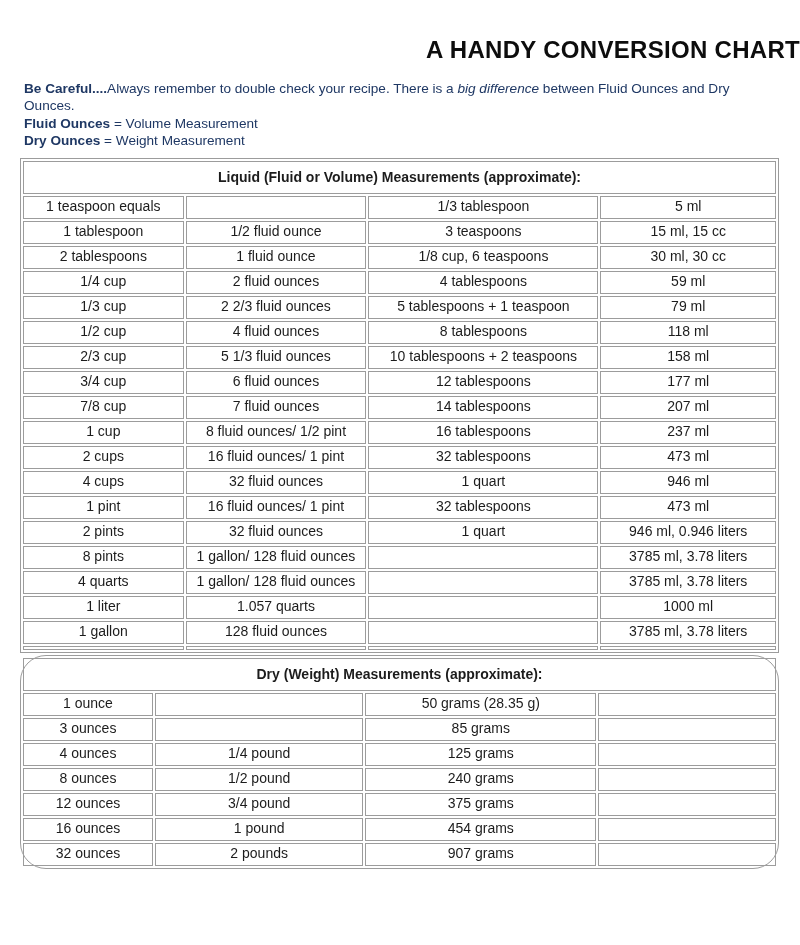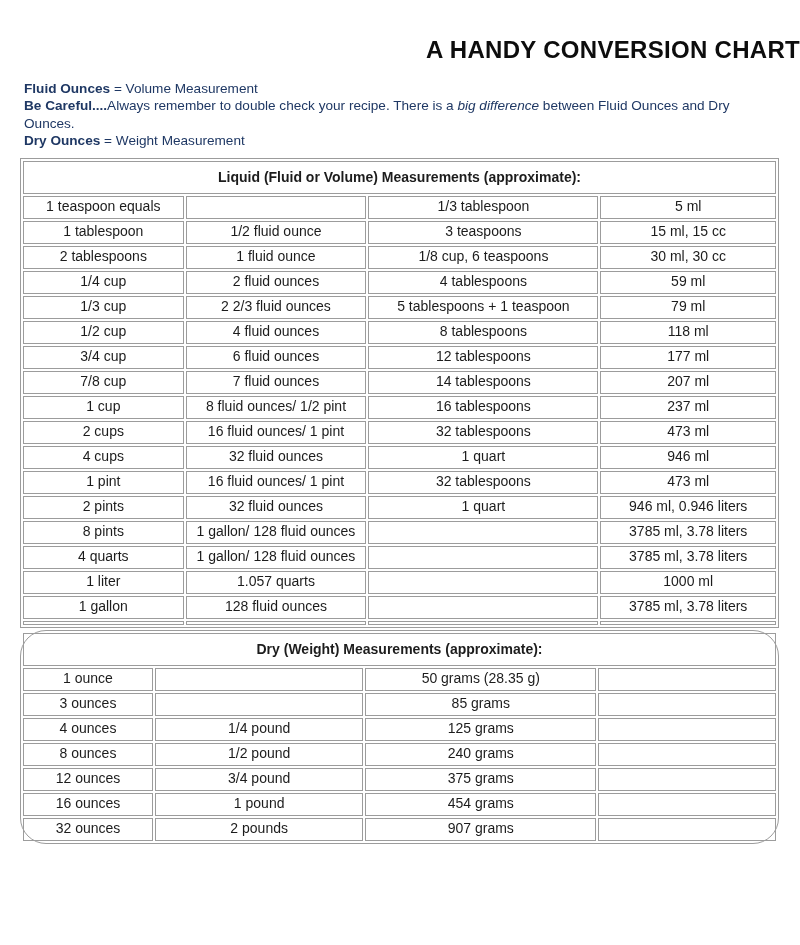--- a/index.html
+++ b/index.html
@@ -75,22 +75,22 @@
   table.dry col.c4 { width: 23.8%; }
 </style>
 </head>
 <body>
 
 <div class="page">
 
   <h1 class="doc-title">A HANDY CONVERSION CHART</h1>
 
   <div class="intro">
+    <p><span class="b">Be Careful....</span><span>Always remember to double check your recipe. There is a </span><span class="i">big difference</span><span> between Fluid Ounces and Dry Ounces.</span></p>
     <p><span class="b">Fluid Ounces</span><span> = Volume Measurement</span></p>
-    <p><span class="b">Be Careful....</span><span>Always remember to double check your recipe. There is a </span><span class="i">big difference</span><span> between Fluid Ounces and Dry Ounces.</span></p>
     <p><span class="b">Dry Ounces</span><span> = Weight Measurement</span></p>
   </div>
 
   <table class="conv liquid">
     <colgroup>
       <col class="c1">
         <col class="c2">
         <col class="c3">
         <col class="c4">
     </colgroup>
@@ -130,20 +130,26 @@
           <td>5 tablespoons + 1 teaspoon</td>
           <td>79 ml</td>
         </tr>
         <tr>
           <td>1/2 cup</td>
           <td>4 fluid ounces</td>
           <td>8 tablespoons</td>
           <td>118 ml</td>
         </tr>
         <tr>
+          <td>2/3 cup</td>
+          <td>5 1/3 fluid ounces</td>
+          <td>10 tablespoons + 2 teaspoons</td>
+          <td>158 ml</td>
+        </tr>
+        <tr>
           <td>3/4 cup</td>
           <td>6 fluid ounces</td>
           <td>12 tablespoons</td>
           <td>177 ml</td>
         </tr>
         <tr>
           <td>7/8 cup</td>
           <td>7 fluid ounces</td>
           <td>14 tablespoons</td>
           <td>207 ml</td>

